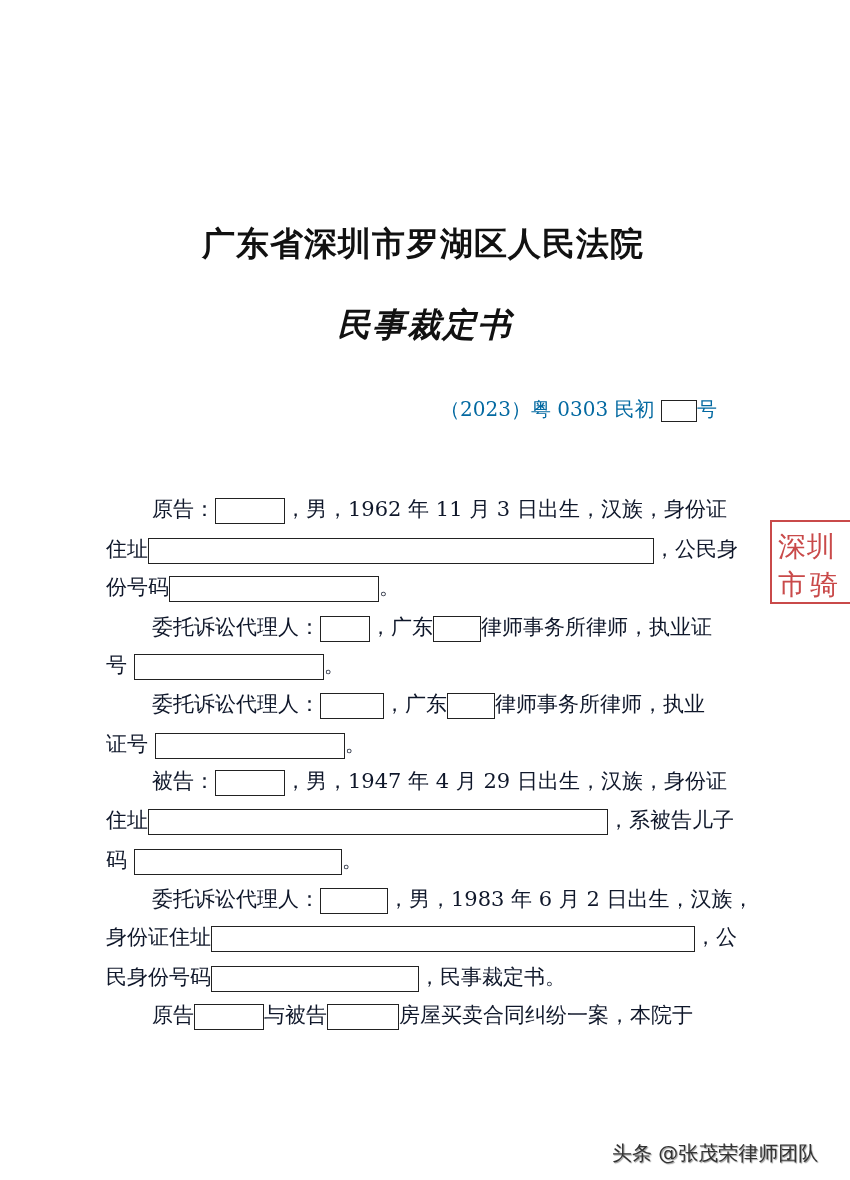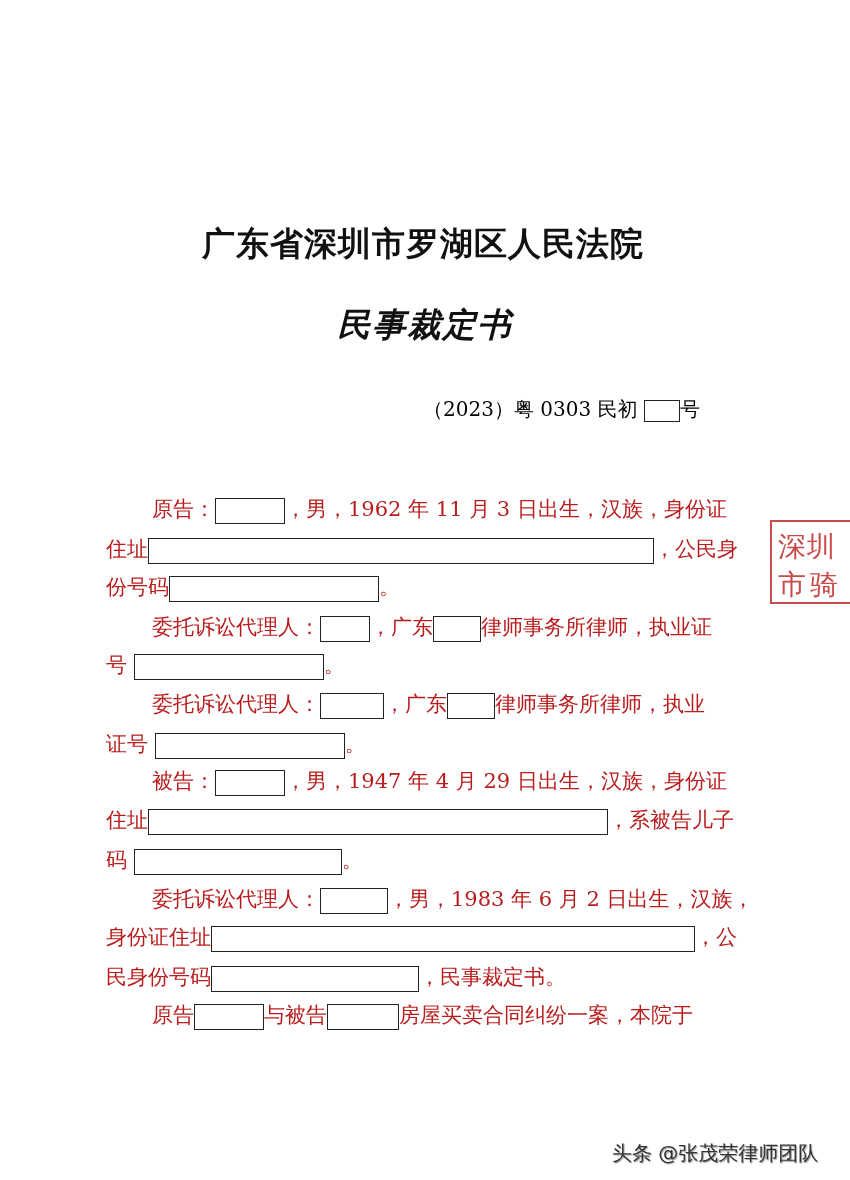--- a/index.html
+++ b/index.html
@@ -2,22 +2,22 @@
 <html><head>
 <meta charset="utf-8">
 <style>
   html,body{margin:0;padding:0;background:#fff;}
   body{width:850px;height:1180px;position:relative;overflow:hidden;
        font-family:"DejaVu Serif","Liberation Serif",serif;color:#222;}
   .title{position:absolute;left:0;width:850px;text-align:center;
          font-weight:bold;color:#111;letter-spacing:1px;}
   .t1{top:222px;font-size:33px;left:-2px;}
   .t2{top:303px;font-size:33px;left:0;letter-spacing:2px;font-style:italic;}
-  .caseno{position:absolute;top:396px;left:423px;font-size:20px;color:#000000;white-space:nowrap;}
-  .line{position:absolute;font-size:21px;color:#b91c1c;white-space:nowrap;height:30px;line-height:30px;}
+  .caseno{position:absolute;top:396px;left:440px;font-size:20px;color:#0369a1;white-space:nowrap;}
+  .line{position:absolute;font-size:21px;color:#0f172a;white-space:nowrap;height:30px;line-height:30px;}
   .box{display:inline-block;border:1.5px solid #222;background:#fff;height:26px;
        vertical-align:middle;box-sizing:border-box;}
   .stamp{position:absolute;left:770px;top:520px;width:90px;height:84px;
          border:2px solid #c94a4a;border-right:none;color:#c94a4a;box-sizing:border-box;}
   .stamp .s1{position:absolute;left:6px;top:6px;font-size:28px;letter-spacing:1px;
              font-family:"DejaVu Sans","Liberation Sans",sans-serif;}
   .stamp .s2{position:absolute;left:38px;top:44px;font-size:28px;
              font-family:"DejaVu Sans","Liberation Sans",sans-serif;}
   .watermark{position:absolute;left:612px;top:1140px;font-size:20px;color:#333;
              font-family:"DejaVu Sans","Liberation Sans",sans-serif;

